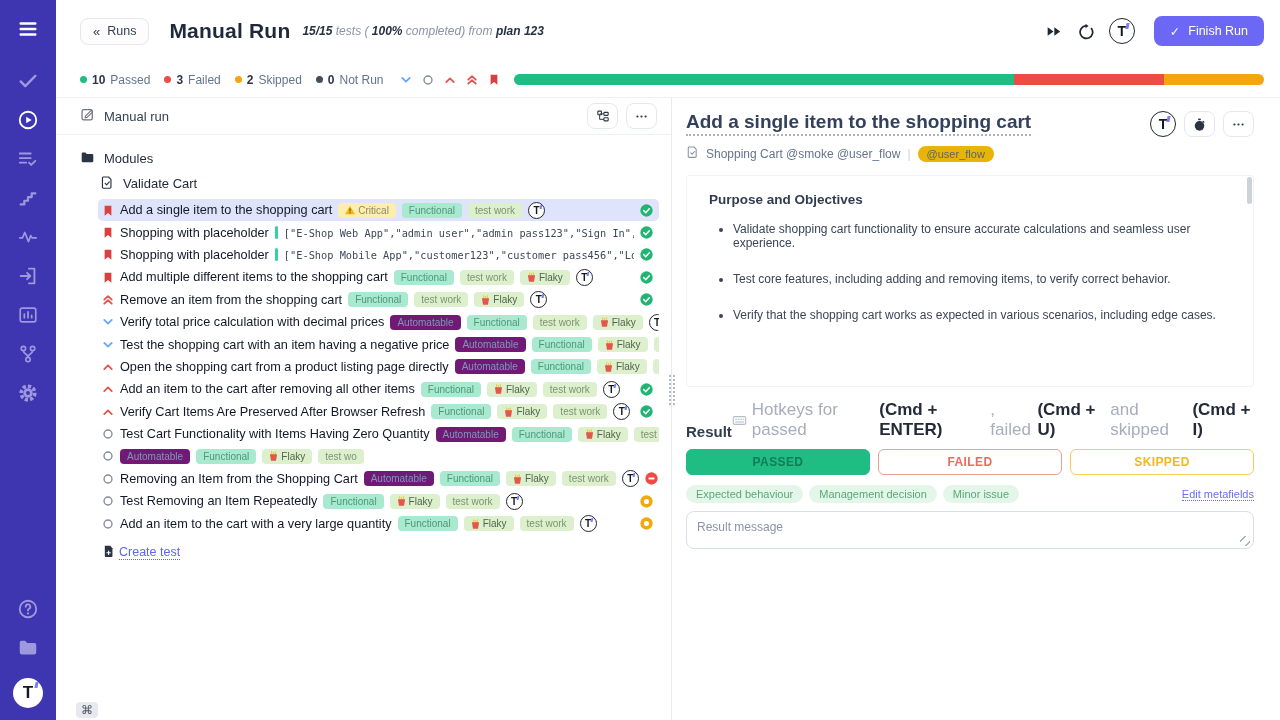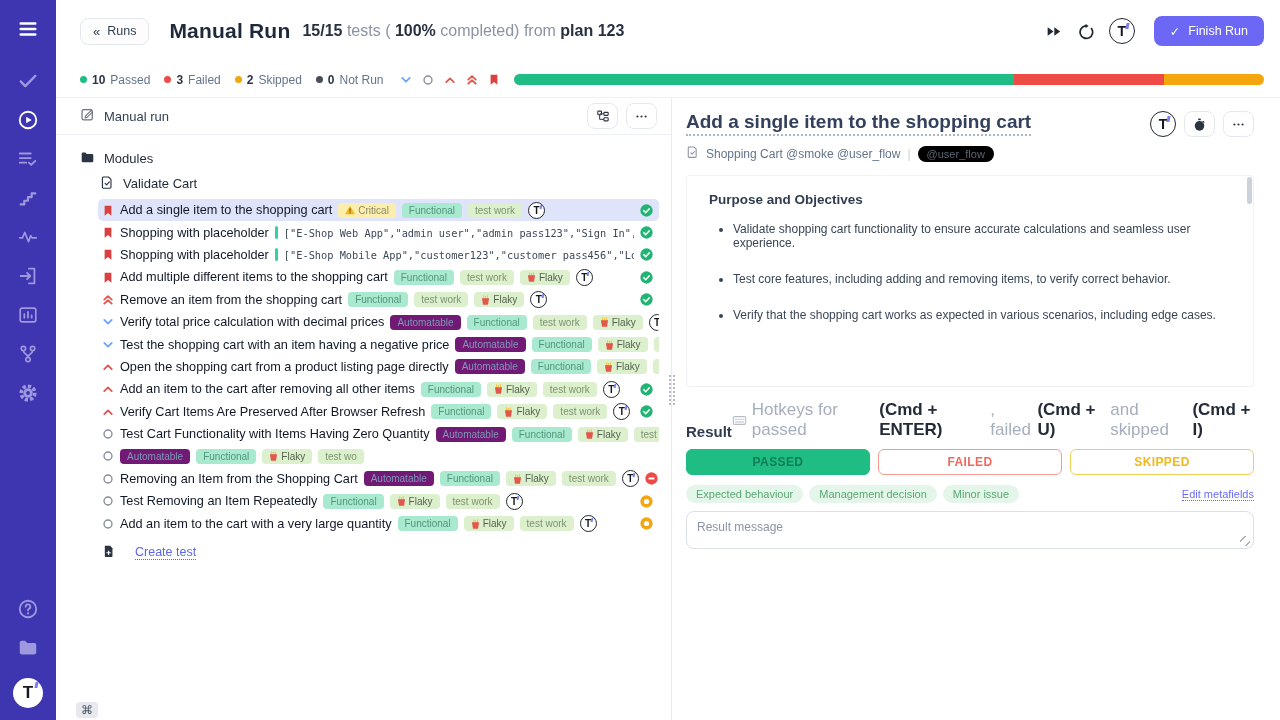--- a/index.html
+++ b/index.html
@@ -23,21 +23,21 @@
 
   
   .main { flex:1; display:flex; flex-direction:column; min-width:0; position:relative; }
 
   .topbar { height:62px; display:flex; align-items:center; padding:0 16px 0 24px; }
   .btn-runs { display:flex; align-items:center; gap:7px; height:27px; padding:0 12px;
     border:1px solid #e4e7ee; border-radius:8px; background:#fdfdfe; font-size:12.5px;
     color:#334155; cursor:pointer; }
   .btn-runs .chev { font-size:13px; color:#334155; }
   .t-title { font-size:21px; font-weight:800; color:#1e293b; margin-left:20px; letter-spacing:.2px; }
-  .t-stats { margin-left:12px; font-size:16px; color:#8b93a3; }
+  .t-stats { margin-left:12px; font-size:12px; color:#8b93a3;font-style:italic; }
   .t-stats b { color:#273142; }
   .top-icons { margin-left:auto; display:flex; align-items:center; gap:15px; }
   .ticon { cursor:pointer; display:flex; align-items:center; }
   .avatar { border:1.7px solid #20262f; border-radius:50%; background:#fff; display:inline-flex;
     align-items:center; justify-content:center; font-weight:bold; color:#14181f; position:relative;
     flex-shrink:0; }
   .avatar.lg { width:26px; height:26px; font-size:14px; }
   .avatar.sm { width:17px; height:17px; font-size:10px; }
   .avatar.sm::after { top:2px; right:2.5px; width:2px; height:4px; }
   .btn-finish { display:flex; align-items:center; gap:8px; height:30px; padding:0 16px;
@@ -83,32 +83,32 @@
     white-space:nowrap; flex-shrink:0; display:inline-flex; align-items:center; gap:3px; }
   .b-critical { background:#fceead; color:#8f8868; }
   .b-functional { background:#a9e9cf; color:#4f977c; }
   .b-testwork { background:#dcf0cd; color:#7d9370; }
   .b-automatable { background:#701a75; color:#7e97b5; }
   .b-flaky { background:#dcf0cd; color:#55634e; }
   .codebar { width:3px; height:13px; background:#35d0a5; border-radius:2px; flex-shrink:0; }
   .code { font-family:"DejaVu Sans Mono", monospace; font-size:10.3px; color:#3d4858;
     white-space:nowrap; overflow:hidden; flex:1 1 auto; min-width:0; }
   .t-status { margin-left:auto; display:flex; align-items:center; flex-shrink:0; }
-  .create-row { display:flex; align-items:center; gap:20px; margin:9px 0 0 22px; }
+  .create-row { display:flex; align-items:center; gap:4px; margin:9px 0 0 22px; }
   .create-link { font-size:12.5px; color:#5b66f0; border-bottom:1px dotted #5b66f0; cursor:pointer; }
 
   
   .details { flex:1; min-width:0; padding:13px 26px 0 14px; overflow:hidden; }
   .d-titlerow { display:flex; align-items:flex-start; }
   .d-title { font-size:19px; font-weight:700; color:#33415c; border-bottom:2px dotted #aab3c0;
     padding-bottom:1px; cursor:text; }
   .d-actions { margin-left:auto; display:flex; align-items:center; gap:8px; }
   .d-meta { display:flex; align-items:center; gap:7px; margin-top:8px; font-size:12px; color:#64748b; }
   .d-sep { color:#cbd2dc; }
-  .d-pill { background:#000000; color:#5a6472; font-size:11px; padding:2px 9px; border-radius:10px; }
+  .d-pill { background:#eab308; color:#5a6472; font-size:11px; padding:2px 9px; border-radius:10px; }
 
   .desc-card { margin-top:13px; border:1px solid #f0f2f6; border-radius:3px;
     padding:16px 22px 0; height:212px; position:relative; overflow:hidden; }
   .desc-card h3 { font-size:13.5px; font-weight:700; color:#313d4f; }
   .desc-card ul { margin:15px 0 0; padding-left:24px; color:#3a4556; font-size:12px; }
   .desc-card li { margin-bottom:22px; }
   .card-scroll { position:absolute; right:1px; top:1px; width:5px; height:27px;
     background:#ccd2da; border-radius:3px; }
 
   .r-head { display:flex; align-items:flex-end; margin-top:13px; }

